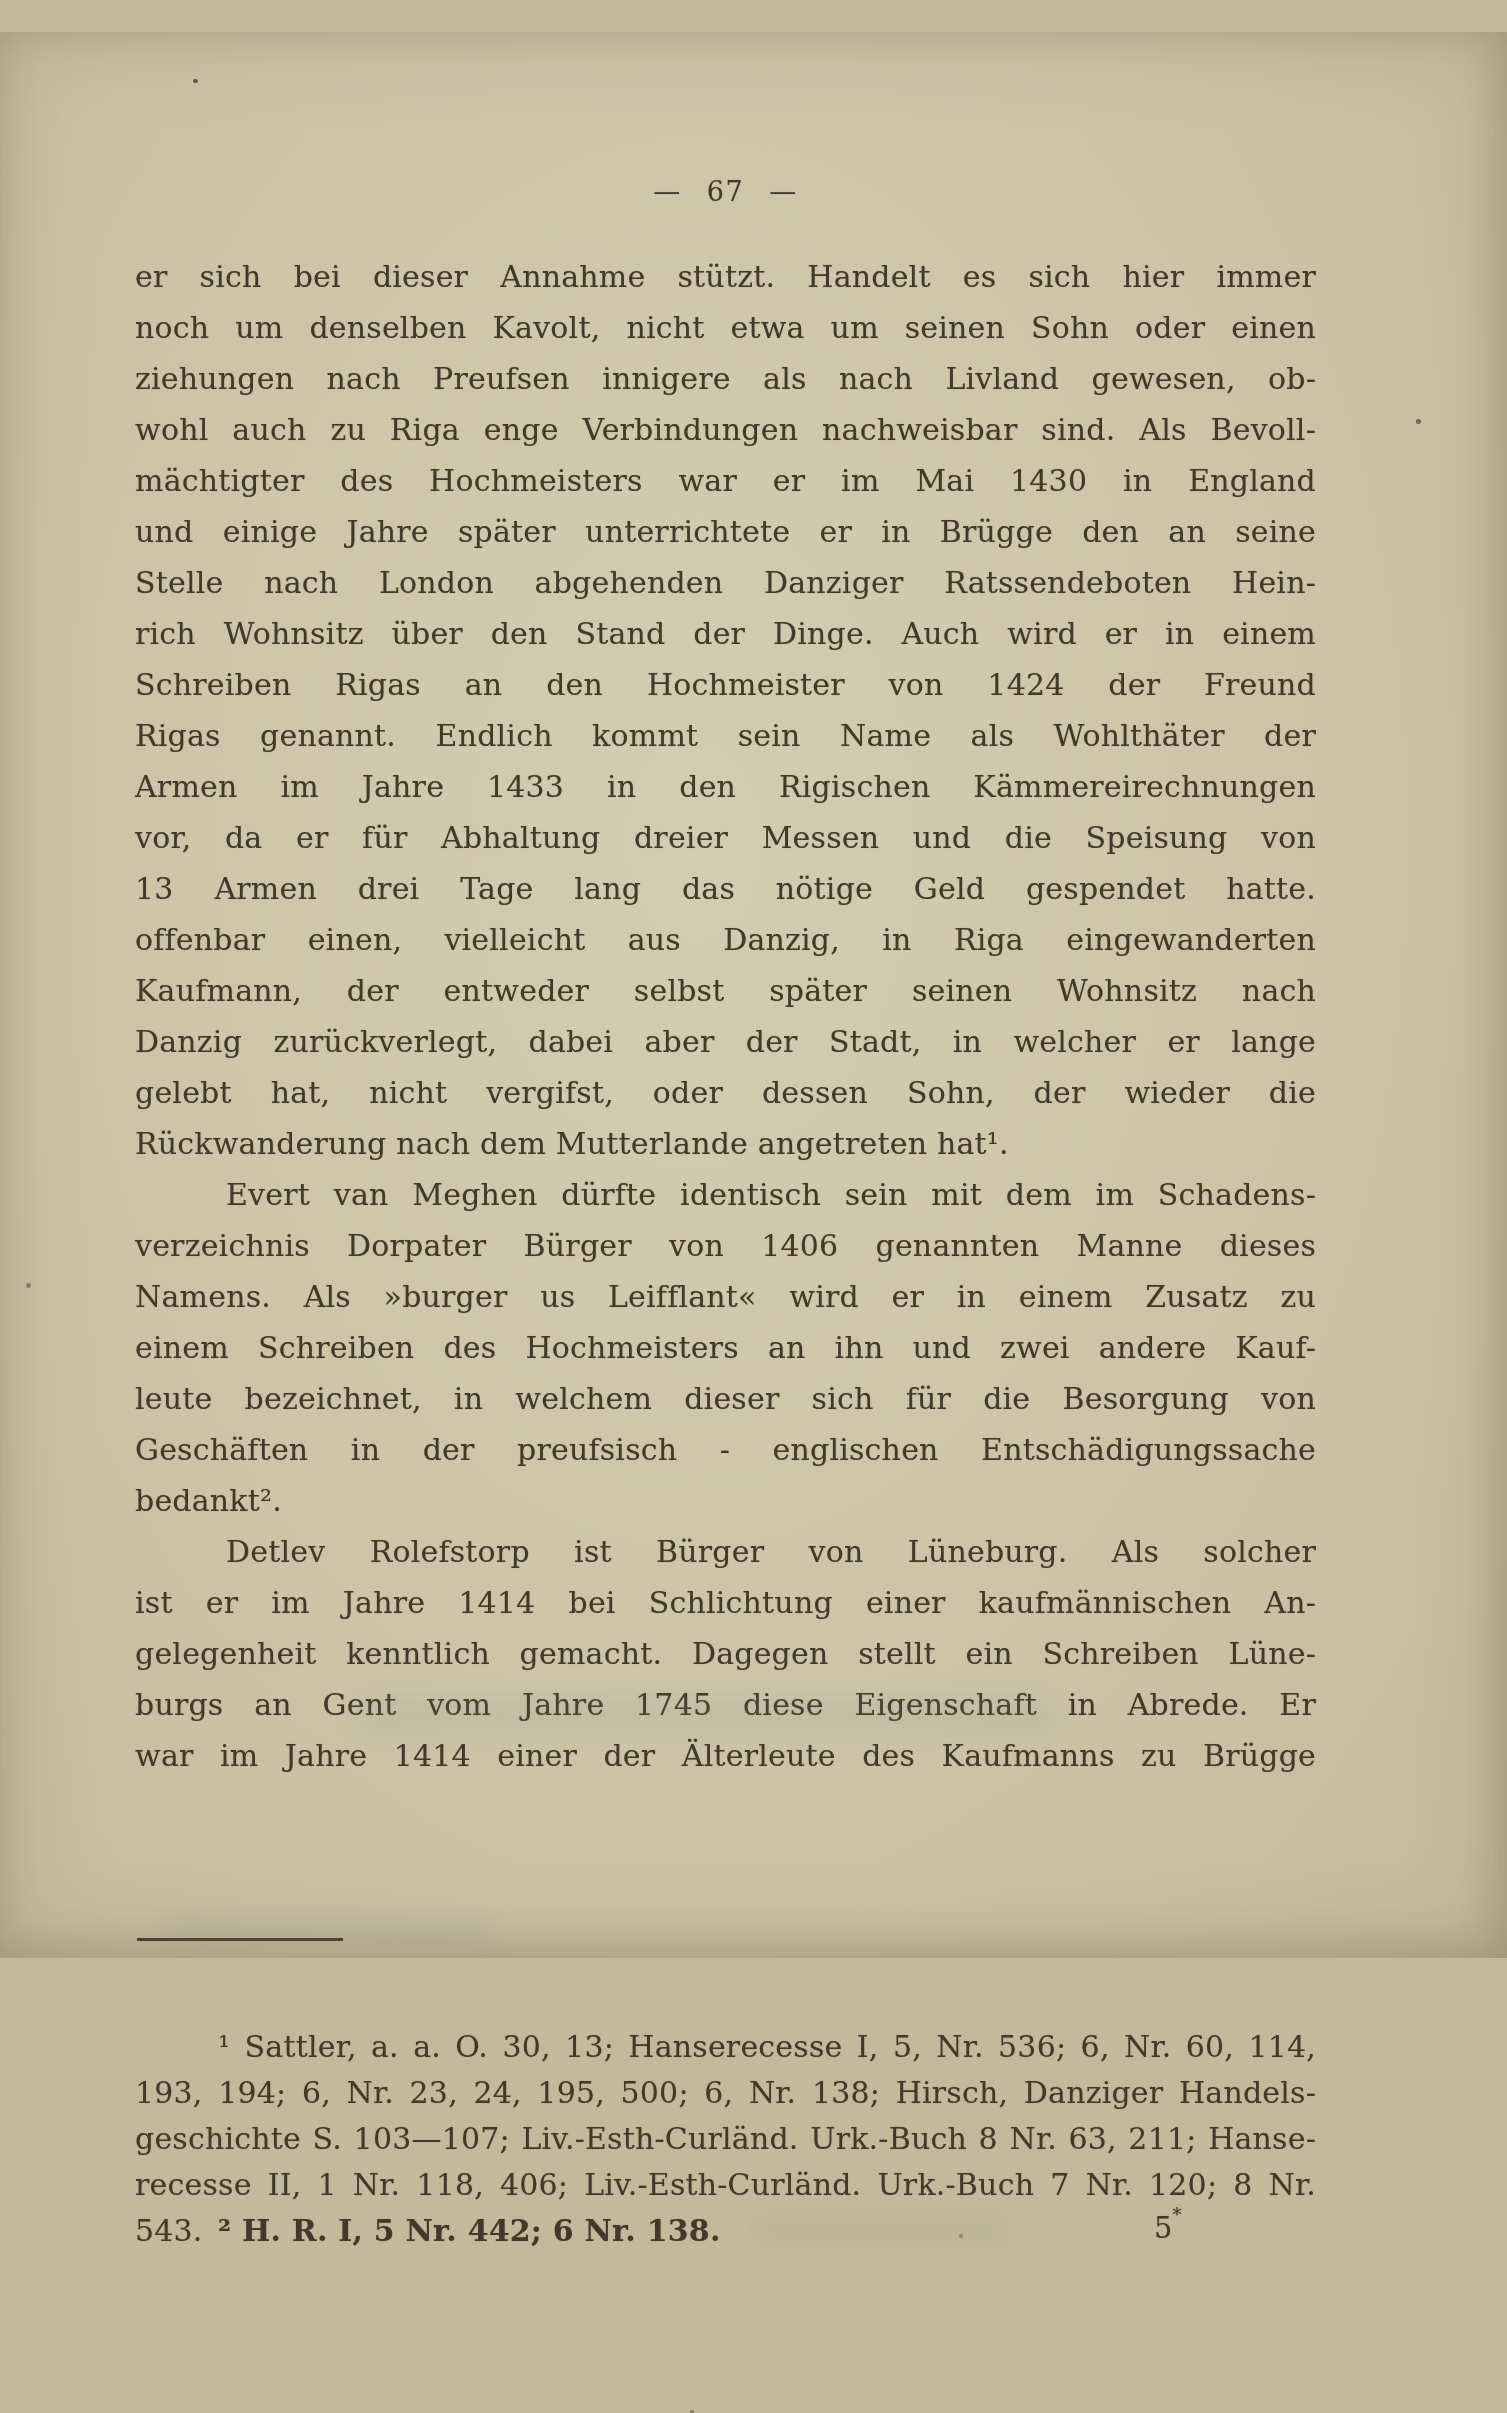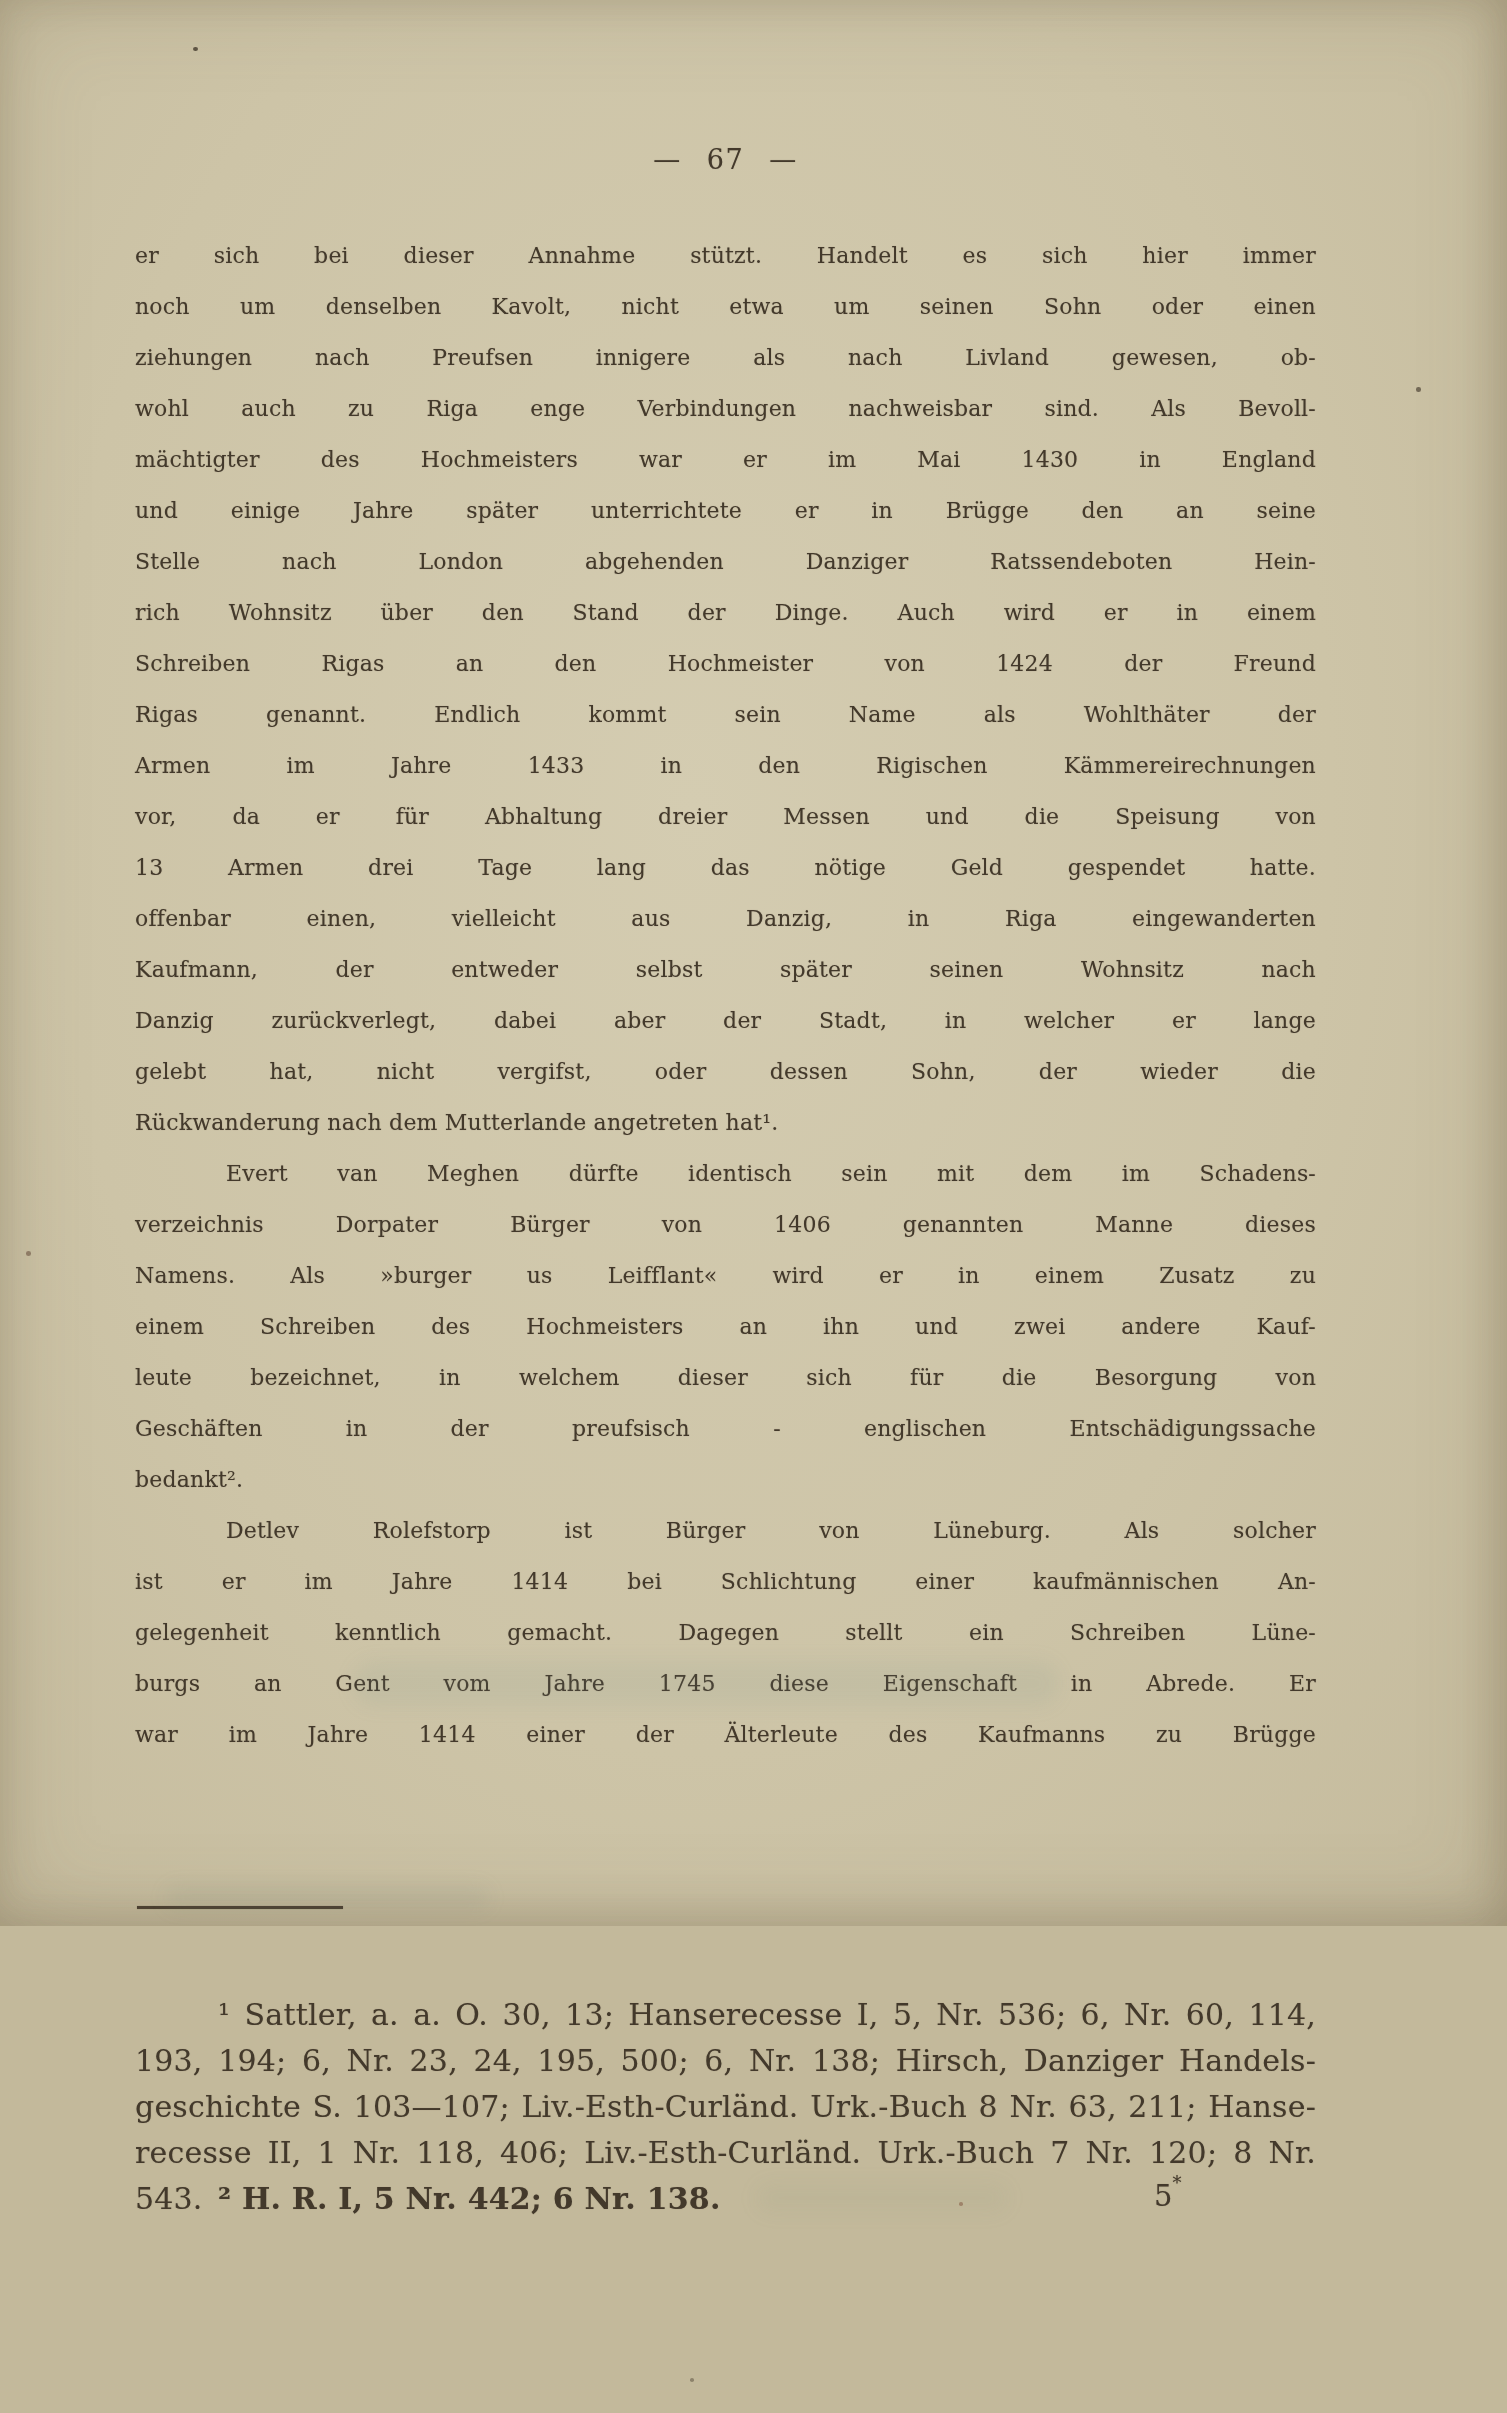--- a/index.html
+++ b/index.html
@@ -14,42 +14,43 @@
     background:var(--paper-dark);
     font-family:"DejaVu Serif","Liberation Serif",serif;
     overflow:hidden;
   }
   .page{
     position:relative;
     width:1508px;height:1926px;
     background:radial-gradient(ellipse 1159px 1714px at 46% 42%,
        var(--paper-light) 0%, var(--paper) 55%, var(--paper-dark) 100%);
     color:var(--ink);
+    margin-top:32px;
   }
   .page::after{
     content:"";
     position:absolute;inset:0;
     pointer-events:none;
     box-shadow:inset 0 0 91px rgba(104,92,62,0.22),
                inset -14px 0 35px rgba(104,92,62,0.14),
                inset 0 -15px 40px rgba(104,92,62,0.12);
   }
   .page-number{
     position:absolute;
     left:135px;top:145px;width:1181px;
     text-align:center;
     font-size:27px;line-height:30px;
     letter-spacing:1.5px;
     word-spacing:15px;
     text-shadow:0 0 1px rgba(67,57,43,0.35);
   }
   .main-text{
     position:absolute;
-    left:135px;top:230px;width:1181px;
-    font-size:22px;
+    left:135px;top:219px;width:1181px;
+    font-size:30px;
     letter-spacing:0.2px;
     text-shadow:0 0 1px rgba(67,57,43,0.32);
   }
   .line{
     height:51px;line-height:51px;
     text-align:justify;
     text-align-last:justify;
     white-space:nowrap0; 
   }
   .line.indent{text-indent:91px;}

